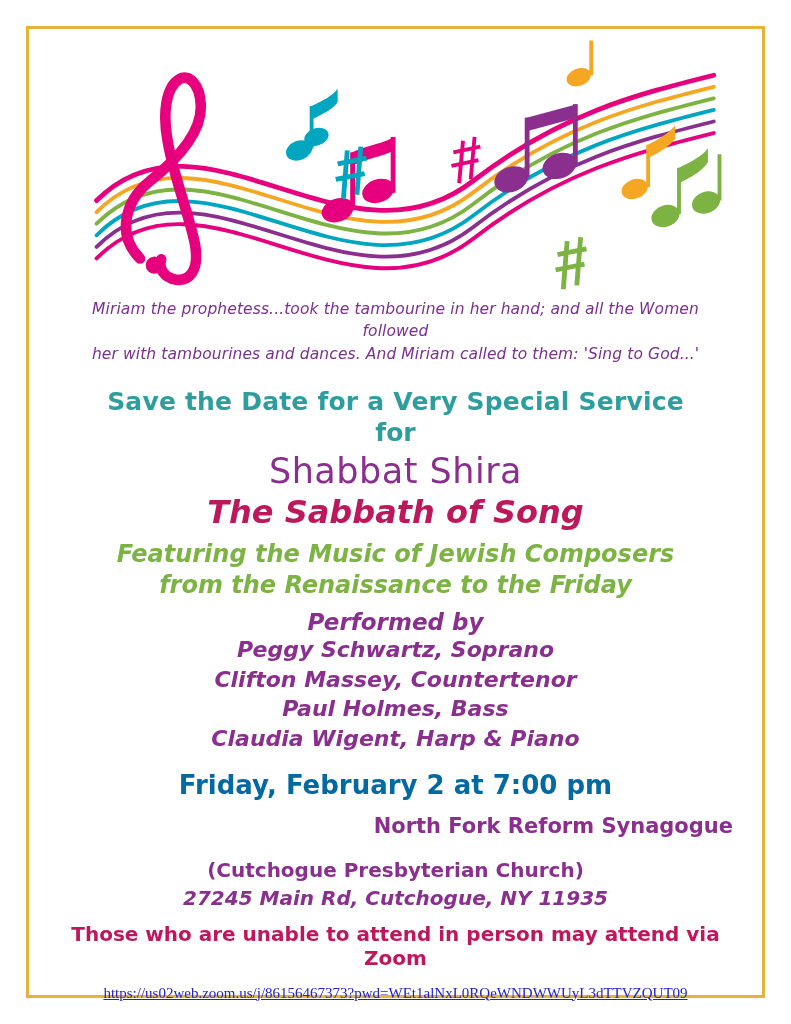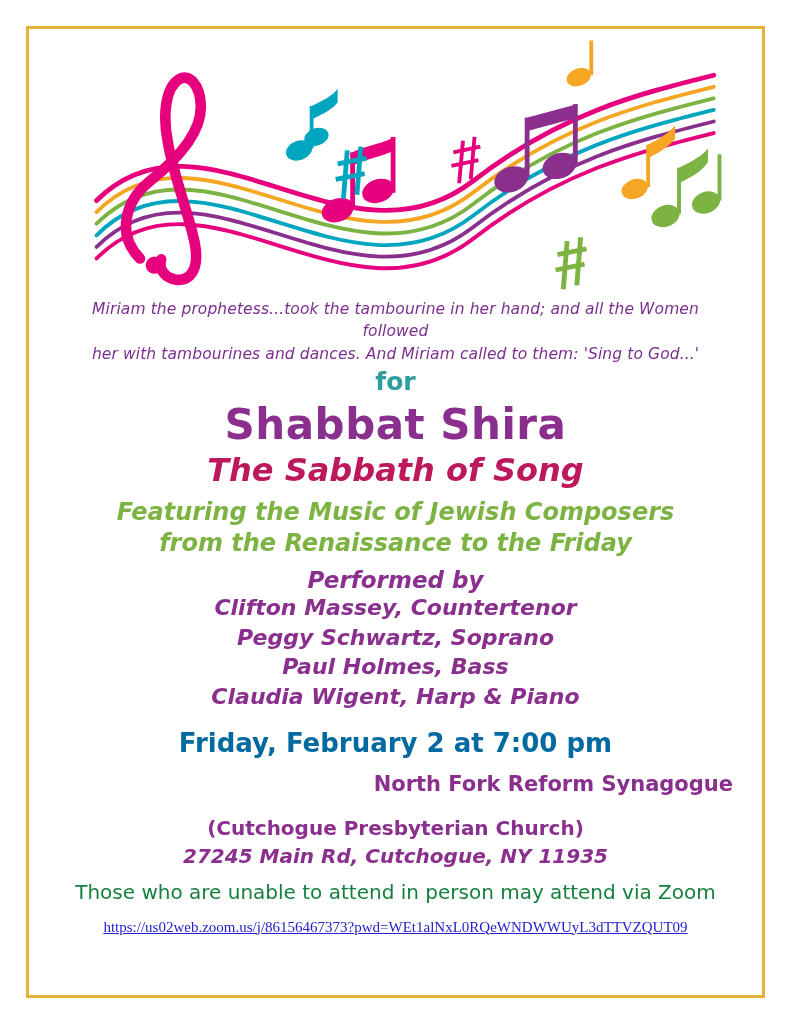--- a/index.html
+++ b/index.html
@@ -73,22 +73,22 @@
   .for-word {
     font-family: "DejaVu Sans", sans-serif;
     color: #2e9d9d;
     font-size: 25px;
     font-weight: bold;
     margin-top: 2px;
   }
   .title-main {
     font-family: "DejaVu Sans", sans-serif;
     color: #8b2f8f;
-    font-size: 42px;
-    font-weight: bold;
+    font-size: 35px;
+    font-weight: normal;
     margin-top: 4px;
     letter-spacing: 0.5px;
   }
   .title-sub {
     font-family: "DejaVu Sans", sans-serif;
     font-style: italic;
     color: #be185d;
     font-size: 32px;
     font-weight: bold;
     margin-top: 2px;
@@ -145,23 +145,23 @@
   .address {
     font-family: "DejaVu Sans", sans-serif;
     color: #8b2f8f;
     font-size: 20px;
     font-weight: bold;
     margin-top: 4px;
     font-style: italic;
   }
   .zoom-note {
     font-family: "DejaVu Sans", sans-serif;
-    color: #15803d;
+    color: #be185d;
     font-size: 20px;
-    font-weight: normal;
+    font-weight: bold;
     margin-top: 12px;
   }
   .links {
     margin-top: 12px;
     font-family: "Liberation Serif", serif;
     font-size: 15px;
     color: #2222cc;
   }
   .links a, .links .linktext {
     color: #2222cc;
@@ -244,33 +244,34 @@
           <path d="M420,108 L416,152 M432,104 L428,148 M410,120 L438,114 M408,134 L436,128"></path>
         </g>
       </svg>
     </div>
 
     <div class="quote">
       <span class="line">Miriam the prophetess...took the tambourine in her hand; and all the Women followed</span>
       <span class="line">her with tambourines and dances. And Miriam called to them: 'Sing to God...'</span>
     </div>
 
+    <div class="save-date">Save the Date for a Very Special Service</div>
     <div class="for-word">for</div>
     <div class="title-main">Shabbat Shira</div>
     <div class="title-sub">The Sabbath of Song</div>
 
     <div class="featuring">
       <span class="line">Featuring the Music of Jewish Composers</span>
       <span class="line">from the Renaissance to the Friday</span>
     </div>
 
     <div class="performed-by">Performed by</div>
     <div>
+      <div class="performer">Peggy Schwartz, Soprano</div>
       <div class="performer">Clifton Massey, Countertenor</div>
-      <div class="performer">Peggy Schwartz, Soprano</div>
       <div class="performer">Paul Holmes, Bass</div>
       <div class="performer">Claudia Wigent, Harp &amp; Piano</div>
     </div>
 
     <div class="datetime">Friday, February 2 at 7:00 pm</div>
     <div class="venue">North Fork Reform Synagogue</div>
     <div class="venue-alt">(Cutchogue Presbyterian Church)</div>
     <div class="address">27245 Main Rd, Cutchogue, NY 11935</div>
 
     <div class="zoom-note">Those who are unable to attend in person may attend via Zoom</div>

